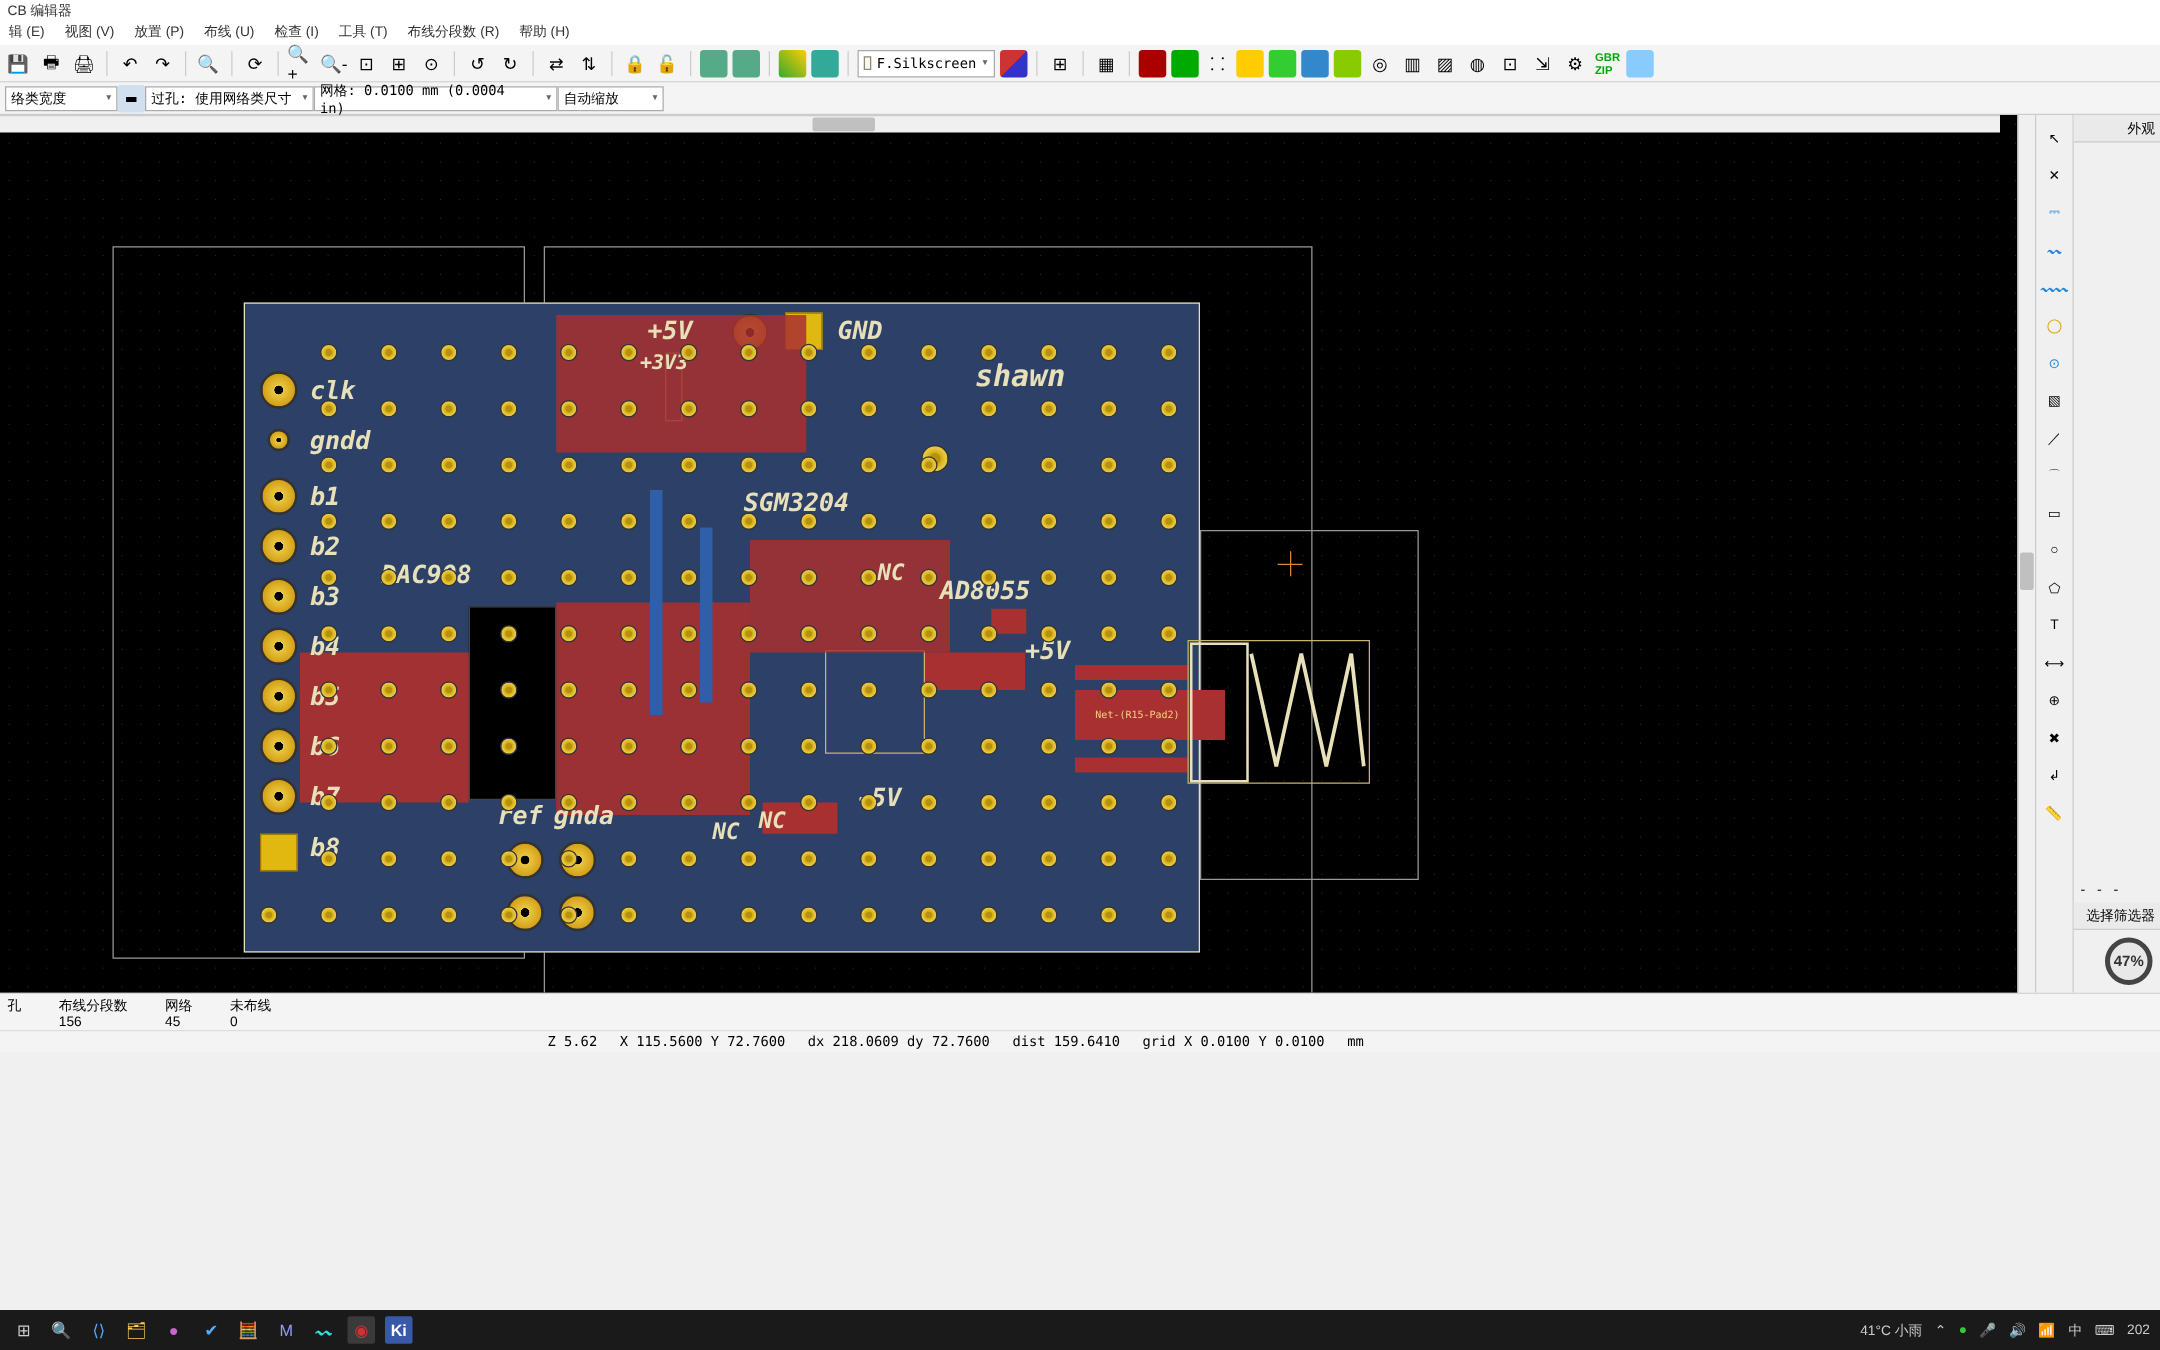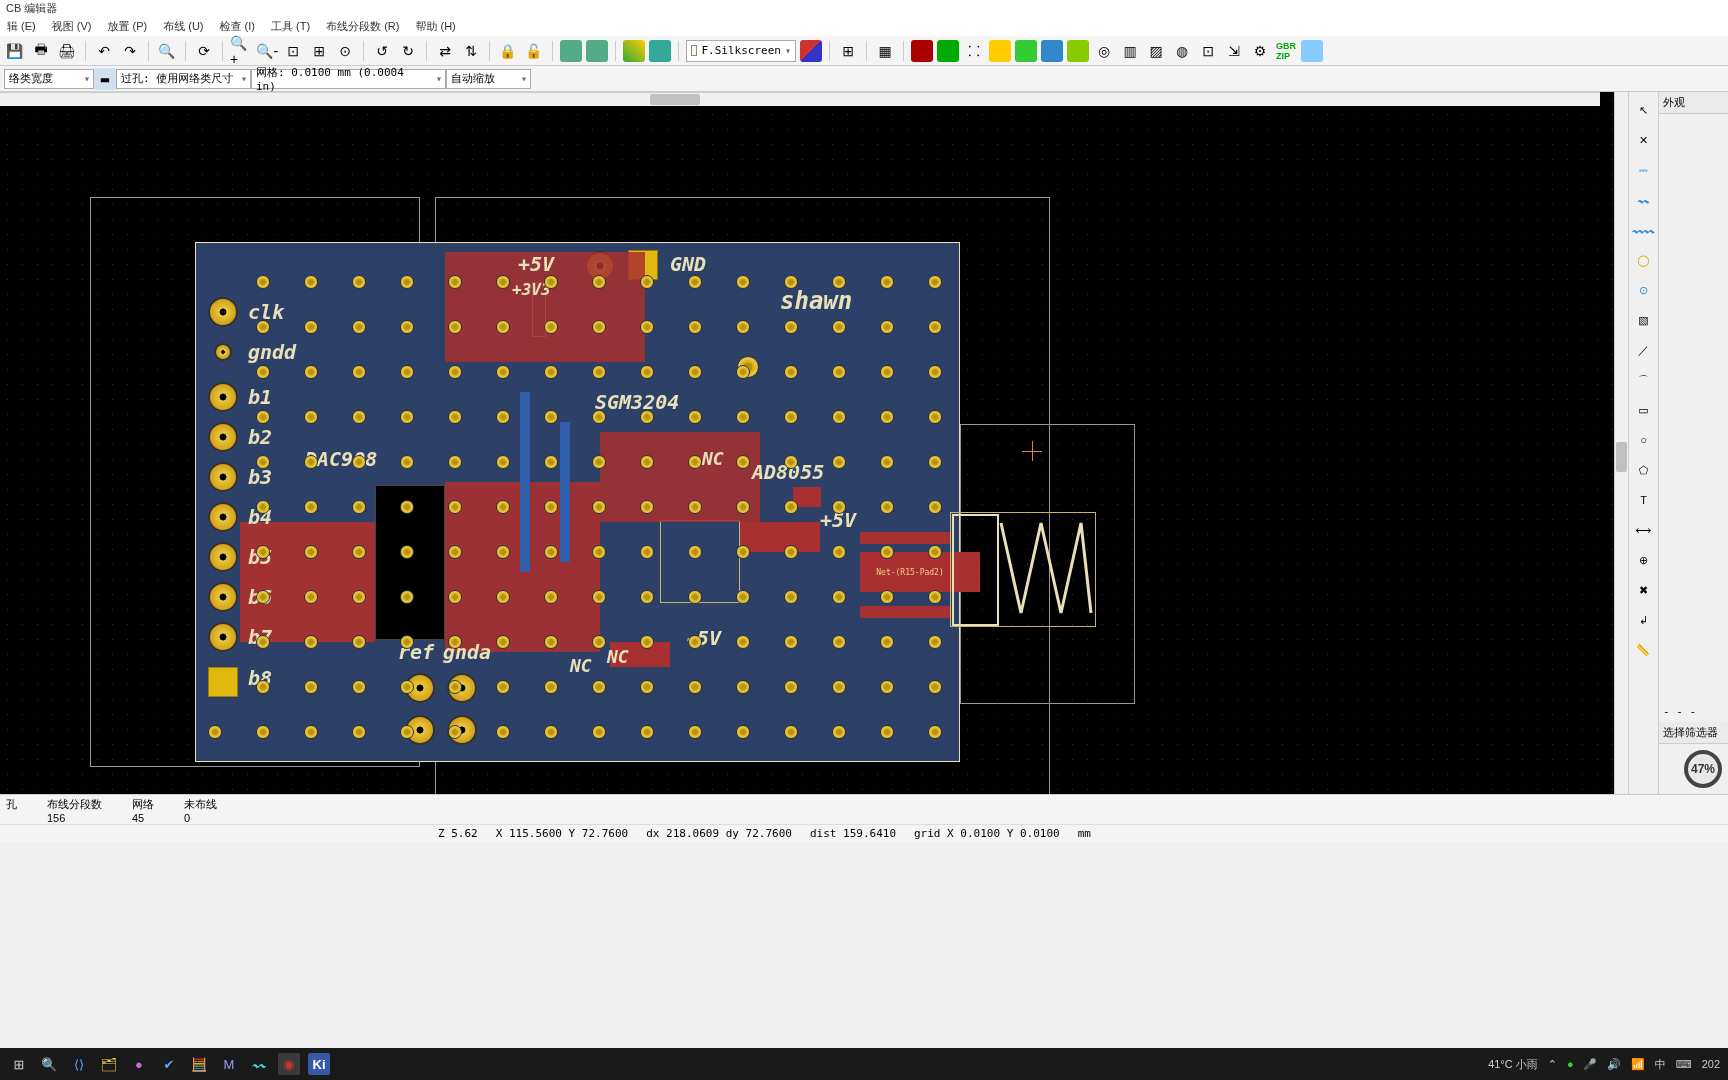--- a/index.html
+++ b/index.html
@@ -1,18 +1,18 @@
 <!DOCTYPE html>
 <html><head>
 <meta charset="utf-8">
 <style>
   * { margin: 0; padding: 0; box-sizing: border-box; }
   body { font-family: Tahoma, Arial, sans-serif; font-size: 11px; background: #f0f0f0; width: 1728px; height: 1080px; overflow: hidden; }
   .title-bar { height: 16px; padding: 2px 6px; background: #fff; color: #333; font-size: 11px; display: flex; align-items: center; }
-  .menu-bar { height: 20px; padding: 0 4px; background: #fff; display: flex; gap: 10px; align-items: center; font-size: 11px; color: #333; }
+  .menu-bar { height: 20px; padding: 0 4px; background: #fff; display: flex; gap: 10px; align-items: flex-start; font-size: 11px; color: #333; }
   .menu-bar span { cursor: pointer; padding: 2px 3px; }
   .toolbar { height: 30px; background: #f4f4f4; display: flex; align-items: center; gap: 4px; padding: 0 4px; border-bottom: 1px solid #ccc; }
   .tb-btn { width: 22px; height: 22px; display: flex; align-items: center; justify-content: center; border-radius: 2px; cursor: pointer; font-size: 14px; }
   .tb-sep { width: 1px; height: 20px; background: #ccc; margin: 0 3px; }
   .layer-combo { height: 22px; border: 1px solid #aaa; background: #fff; display: flex; align-items: center; padding: 0 4px; font-family: monospace; font-size: 11px; gap: 4px; width: 110px; }
   .layer-combo .sw { width: 11px; height: 11px; border: 1px solid #888; background: #fff8e0; }
   .tb-ic { display: inline-block; width: 22px; height: 22px; border-radius: 3px; }
   .row2 { height: 26px; background: #f4f4f4; display: flex; align-items: center; gap: 0; padding: 0 4px; border-bottom: 1px solid #ccc; font-size: 11px; font-family: monospace; }
   .combo { height: 20px; border: 1px solid #aaa; background: #fff; padding: 0 16px 0 4px; display: inline-flex; align-items: center; position: relative; }
   .combo::after { content: "▾"; position: absolute; right: 3px; font-size: 10px; color: #666; }
@@ -31,21 +31,21 @@
   .trk-b { position: absolute; background: #2f5fa8; }
   .icbody { position: absolute; background: #000; border: 1px solid #444; }
   .fab-line { position: absolute; border: 1px solid #c5b56a; }
   .scroll-v { width: 14px; background: #f0f0f0; border-left: 1px solid #ccc; position: relative; }
   .scroll-v .thumb { position: absolute; left: 1px; right: 1px; top: 350px; height: 30px; background: #c0c0c0; border-radius: 2px; }
   .scroll-h { height: 14px; background: #f0f0f0; border-top: 1px solid #ccc; position: relative; margin-right: 14px;}
   .scroll-h .thumb { position: absolute; top: 1px; bottom: 1px; left: 650px; width: 50px; background: #c0c0c0; border-radius: 2px; }
   .right-rail { width: 30px; background: #f0f0f0; border-left: 1px solid #ccc; display: flex; flex-direction: column; align-items: center; gap: 6px; padding-top: 6px; }
   .rt-btn { width: 24px; height: 24px; display:flex; align-items:center; justify-content:center; cursor:pointer; border-radius:2px; }
   .right-panel { width: 70px; background: #f0f0f0; border-left: 1px solid #ccc; display: flex; flex-direction: column; }
-  .rp-title { font-size: 11px; padding: 3px 4px; background: #eaeaea; border-bottom: 1px solid #ccc; }
+  .rp-title { font-size: 11px; padding: 3px 4px; background: #eaeaea; border-bottom: 1px solid #ccc; text-align: right; }
   .rp-body { flex: 1; }
   .rp-gauge { margin: 6px; width: 38px; height: 38px; border-radius: 50%; border: 4px solid #444; display:flex; align-items:center; justify-content:center; font-size:12px; font-weight:bold; color:#333; background:#e8e8e8; align-self: flex-end; }
   .status-bar { height: 30px; background: #f4f4f4; border-top: 1px solid #ccc; display: flex; align-items: flex-start; font-size: 11px; font-family: sans-serif; padding: 2px 6px; gap: 30px; }
   .status-col { display: flex; flex-direction: column; }
   .coord-bar { height: 18px; background: #f4f4f4; border-top: 1px solid #ddd; font-family: monospace; font-size: 11px; display: flex; align-items: center; padding: 0 8px; gap: 18px; }
   .task-bar { position: absolute; left: 0; right: 0; bottom: 0; height: 32px; background: #1a1a1a; display: flex; align-items: center; gap: 8px; padding: 0 8px; color: #ccc; font-size: 11px; }
   .tb-icon { width: 22px; height: 22px; border-radius: 2px; display:flex; align-items:center; justify-content:center; font-size:13px; }
   .task-right { margin-left: auto; display: flex; align-items: center; gap: 10px; }
   .cross-hair { position: absolute; width: 20px; height: 20px; transform: translate(-50%,-50%); }
   .cross-hair:before, .cross-hair:after{ content:""; position:absolute; background: #d83; }

